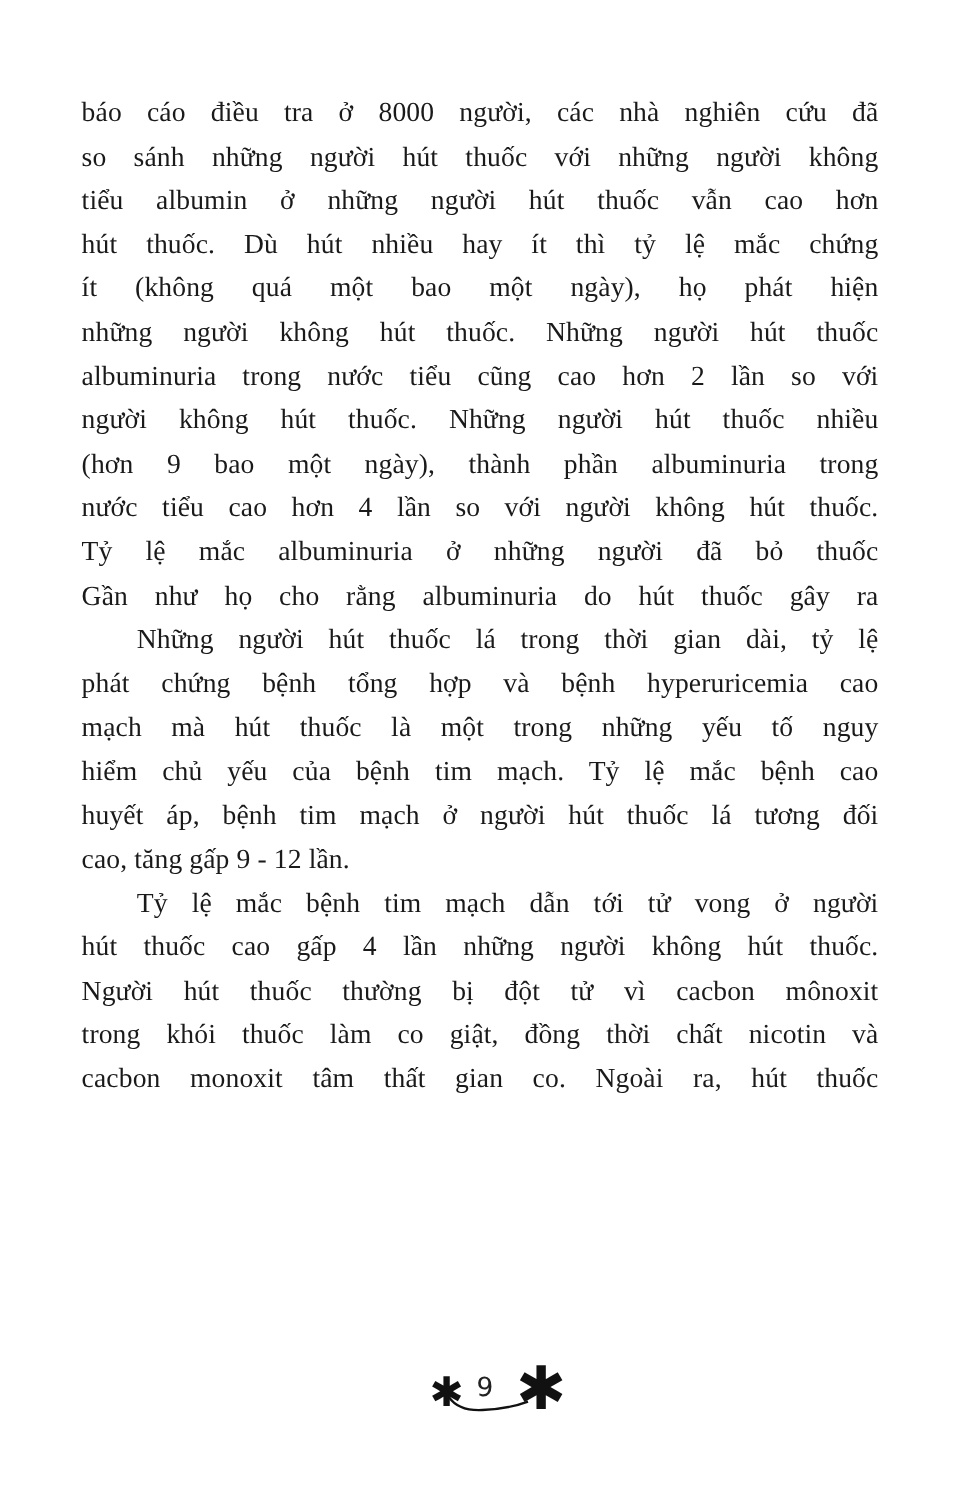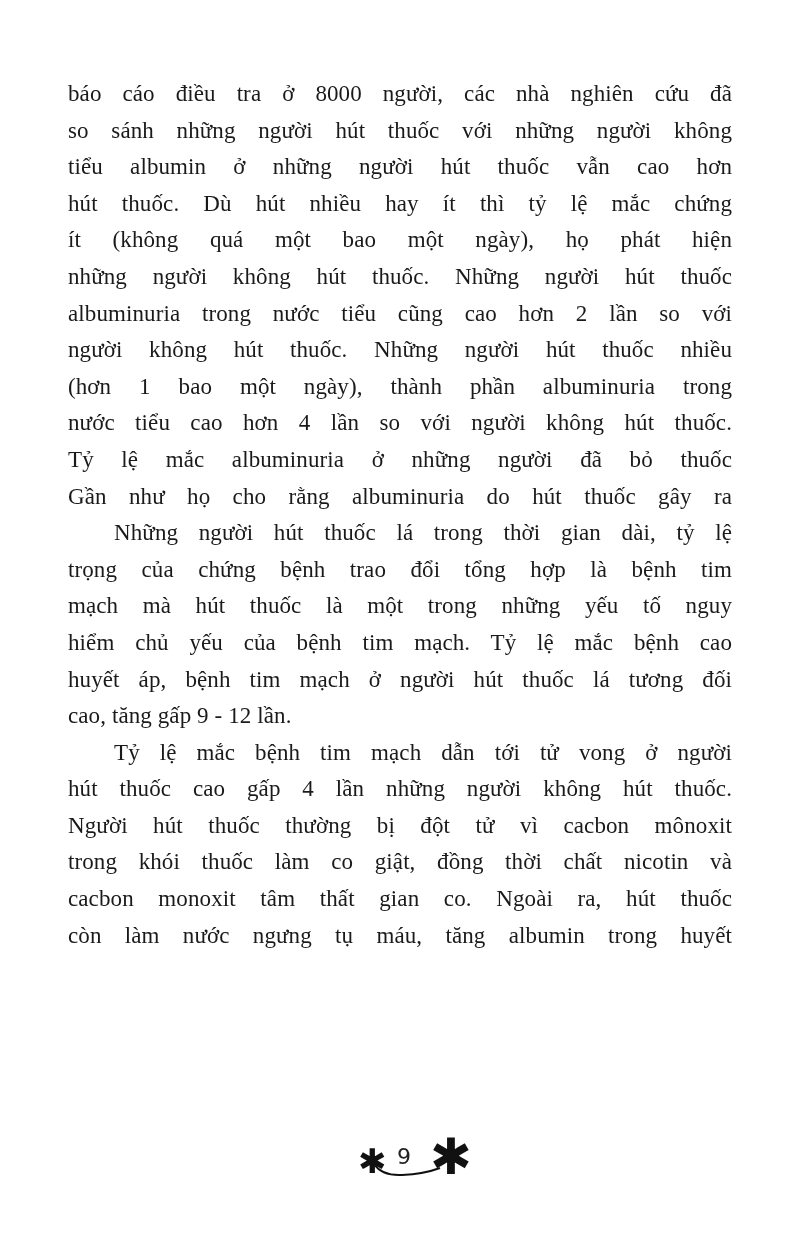--- a/index.html
+++ b/index.html
@@ -89,42 +89,41 @@
 
   <div>
     <span class="line">báo cáo điều tra ở 8000 người, các nhà nghiên cứu đã</span>
     <span class="line">so sánh những người hút thuốc với những người không</span>
     <span class="line">tiểu albumin ở những người hút thuốc vẫn cao hơn</span>
     <span class="line">hút thuốc. Dù hút nhiều hay ít thì tỷ lệ mắc chứng</span>
     <span class="line">ít (không quá một bao một ngày), họ phát hiện</span>
     <span class="line">những người không hút thuốc. Những người hút thuốc</span>
     <span class="line">albuminuria trong nước tiểu cũng cao hơn 2 lần so với</span>
     <span class="line">người không hút thuốc. Những người hút thuốc nhiều</span>
-    <span class="line">(hơn 1 bao một ngày), thành phần albuminuria trong</span>
+    <span class="line">(hơn 9 bao một ngày), thành phần albuminuria trong</span>
     <span class="line">nước tiểu cao hơn 4 lần so với người không hút thuốc.</span>
     <span class="line">Tỷ lệ mắc albuminuria ở những người đã bỏ thuốc</span>
     <span class="line">Gần như họ cho rằng albuminuria do hút thuốc gây ra</span>
   </div>
 
   <div>
     <span class="line indent">Những người hút thuốc lá trong thời gian dài, tỷ lệ</span>
-    <span class="line">trọng của chứng bệnh trao đổi tổng hợp là bệnh tim</span>
+    <span class="line">phát chứng bệnh tổng hợp và bệnh hyperuricemia cao</span>
     <span class="line">mạch mà hút thuốc là một trong những yếu tố nguy</span>
     <span class="line">hiểm chủ yếu của bệnh tim mạch. Tỷ lệ mắc bệnh cao</span>
     <span class="line">huyết áp, bệnh tim mạch ở người hút thuốc lá tương đối</span>
     <span class="line last">cao, tăng gấp 9 - 12 lần.</span>
   </div>
 
   <div>
     <span class="line indent">Tỷ lệ mắc bệnh tim mạch dẫn tới tử vong ở người</span>
     <span class="line">hút thuốc cao gấp 4 lần những người không hút thuốc.</span>
     <span class="line">Người hút thuốc thường bị đột tử vì cacbon mônoxit</span>
     <span class="line">trong khói thuốc làm co giật, đồng thời chất nicotin và</span>
     <span class="line">cacbon monoxit tâm thất gian co. Ngoài ra, hút thuốc</span>
-    <span class="line">còn làm nước ngưng tụ máu, tăng albumin trong huyết</span>
   </div>
 </div>
 
 <div class="footer">
   <span class="star-left">✱</span>
   <span class="page-num">9</span>
   <span class="star-right">✱</span>
   <svg class="swash" viewBox="0 0 72 20">
     <path d="M2 4 Q 10 16 30 15 Q 52 14 68 8" stroke="#111" stroke-width="2" fill="none"></path>
   </svg>

